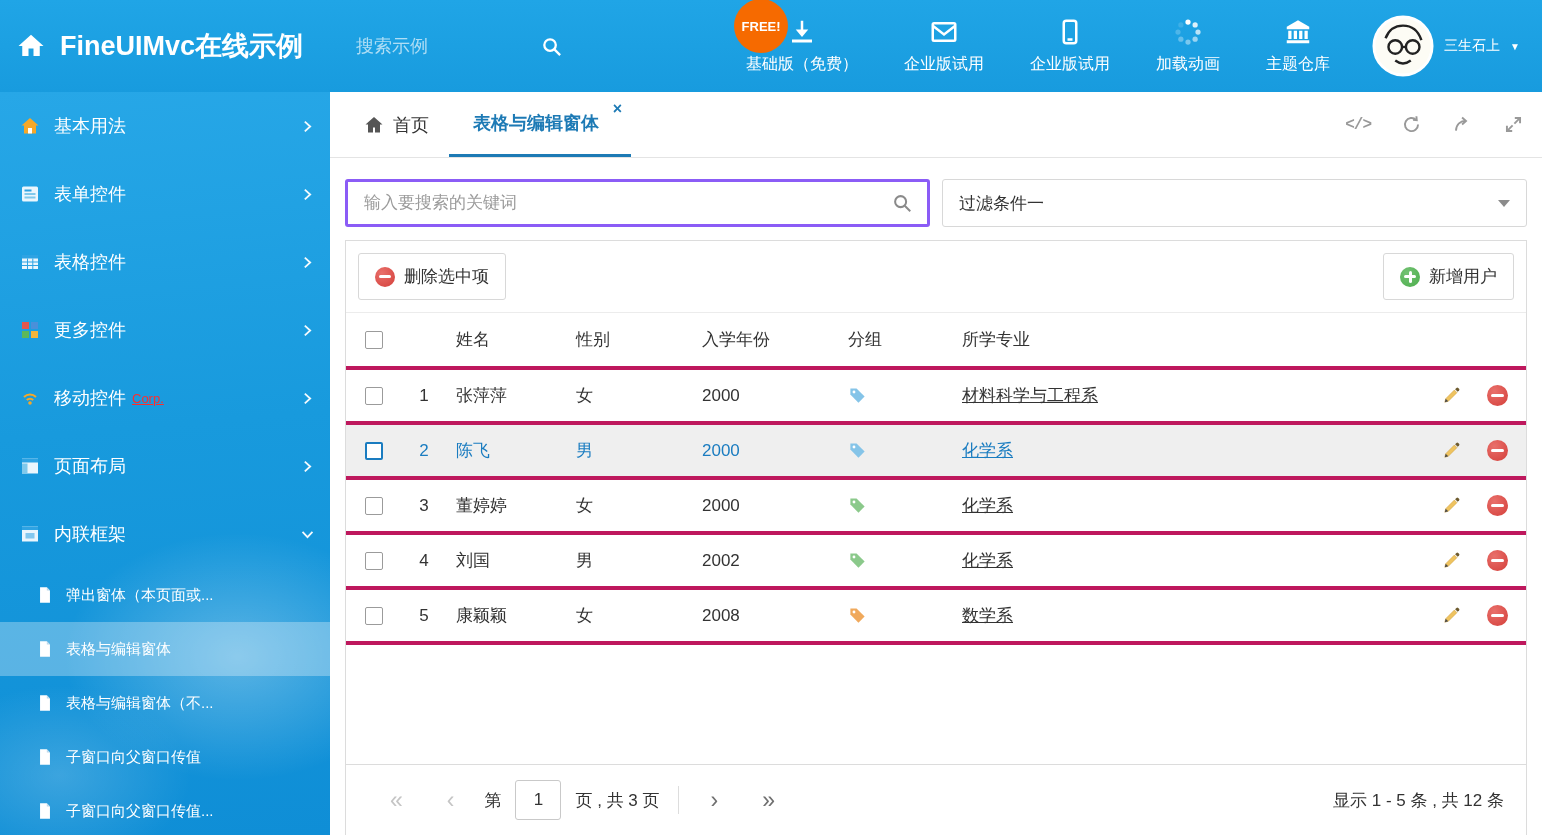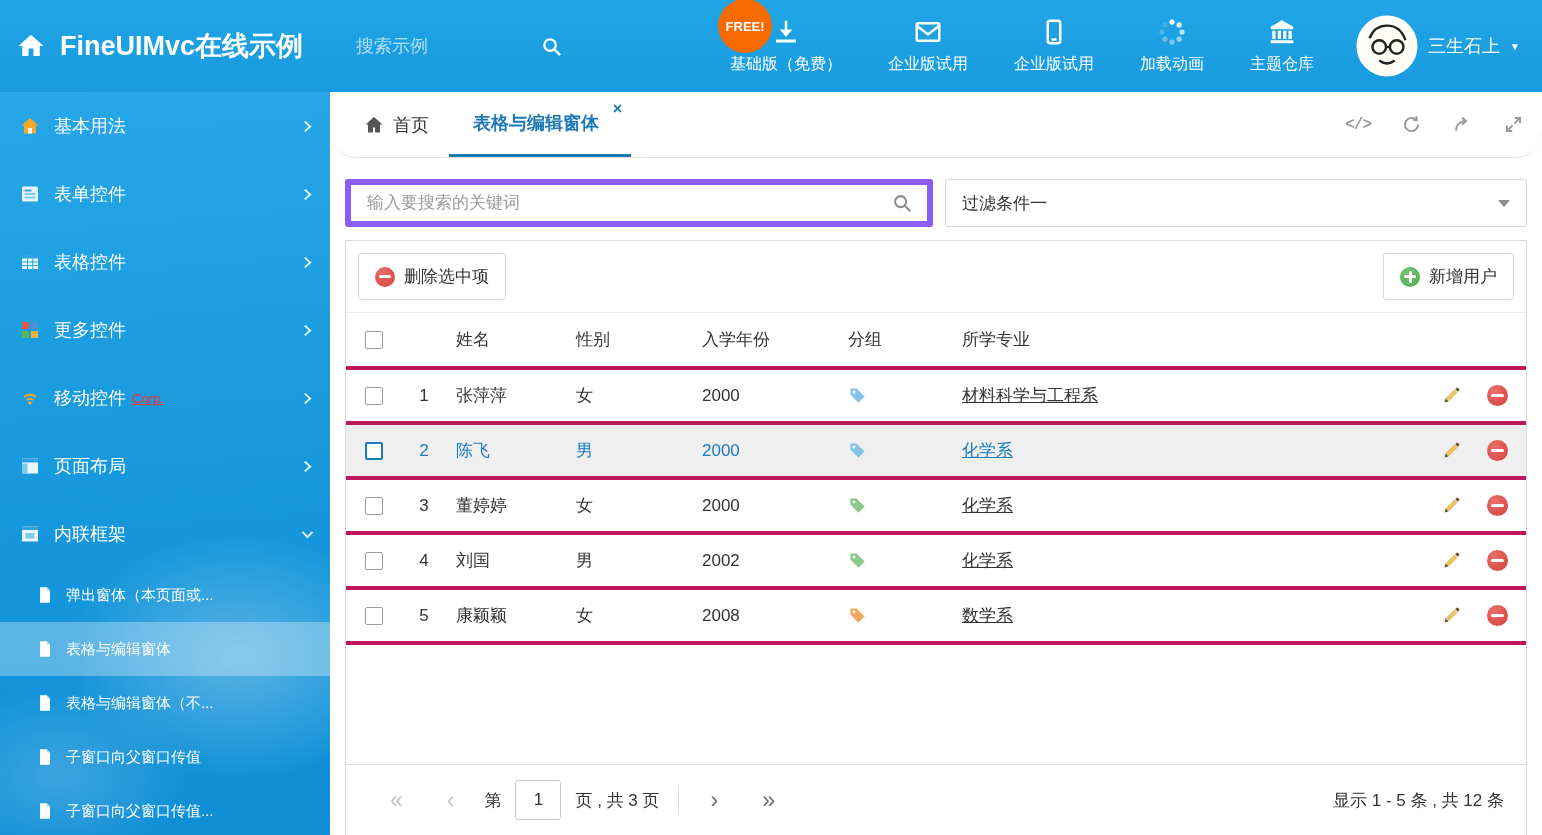--- a/index.html
+++ b/index.html
@@ -25,21 +25,21 @@
   }
   .hdr-search input::placeholder { color:rgba(255,255,255,.65); }
   .hdr-nav { display:flex; align-items:center; gap:46px; margin-left:auto; }
   .hnav-item { display:flex; flex-direction:column; align-items:center; gap:7px; font-size:16px; position:relative; cursor:pointer; white-space:nowrap; }
   .free-badge {
     position:absolute; top:-18px; left:-52px; width:54px; height:54px; border-radius:50%;
     background:#f66a00; color:#fff; display:flex; align-items:center; justify-content:center;
     font-size:13px; font-weight:bold;margin-left:40px;
   }
   .hdr-user { display:flex; align-items:center; gap:10px; margin-left:42px; padding-right:22px; cursor:pointer; white-space:nowrap; }
-  .uname { font-size:18px;text-align:right; }
+  .uname { font-size:14px;text-align:right; }
   .ucaret { font-size:10px; }
 
   
   .sidebar {
     position:absolute; top:92px; left:0; width:330px; bottom:0; color:#fff; overflow:hidden;
     background:
       radial-gradient(ellipse 280px 200px at 72% 76%, rgba(255,255,255,.30), transparent 62%),
       radial-gradient(ellipse 220px 150px at 18% 92%, rgba(255,255,255,.18), transparent 60%),
       linear-gradient(175deg,#27a7e7 0%,#189add 45%,#0f8ed6 100%);
     text-align: right;
@@ -49,30 +49,30 @@
   .sbadge { color:#ff2d2d; font-size:13px; margin-left:6px;text-decoration:underline; }
   .schev { margin-left:auto; opacity:.95; }
   .schev.down svg { transform:rotate(90deg); }
   .sub-item { height:54px; display:flex; align-items:center; padding-left:36px; font-size:15px; cursor:pointer; white-space:nowrap; }
   .sub-item .sic { margin-right:12px; }
   .sub-item.active { background:rgba(255,255,255,.30); }
 
   
   .main { position:absolute; top:92px; left:330px; right:0; bottom:0; background:#fff; display:flex; flex-direction:column; overflow:hidden; }
 
-  .tabbar { height:66px; flex:none; border-bottom:1px solid #e4e4e4; display:flex; align-items:stretch; padding-left:14px; position:relative;border-radius:27px; }
+  .tabbar { height:66px; flex:none; border-bottom:1px solid #e4e4e4; display:flex; align-items:stretch; padding-left:14px; position:relative; }
   .tab { display:flex; align-items:center; gap:9px; padding:0 20px; font-size:18px; color:#333; cursor:pointer; }
   .tab.active { color:#1d7ab5; font-weight:bold; border-bottom:3px solid #1d7ab5; position:relative; padding:0 32px 0 24px; }
   .tab-close { position:absolute; top:9px; right:9px; font-size:16px; font-weight:bold; color:#1d7ab5; line-height:1; cursor:pointer; }
   .tab-tools { position:absolute; right:18px; top:0; height:100%; display:flex; align-items:center; gap:30px; color:#999; }
   .tool { cursor:pointer; display:flex; align-items:center; }
   .tool.code { font-family:"Liberation Mono","DejaVu Sans Mono",monospace; font-size:16px; font-weight:bold; letter-spacing:-1px; }
 
   .filter-row { display:flex; gap:12px; padding:21px 15px 13px; flex:none; }
-  .search-box { flex:1; height:48px; border:6px solid #8b5cf6; border-radius:3px; display:flex; align-items:center; padding:0 14px; background:#fff; }
+  .search-box { flex:1; height:48px; border:3px solid #8b5cf6; border-radius:3px; display:flex; align-items:center; padding:0 14px; background:#fff; }
   .search-box input { flex:1; border:none; outline:none; font-size:17px; color:#333; font-family:inherit; background:transparent; }
   .search-box input::placeholder { color:#9b9b9b; }
   .sb-ic { cursor:pointer; }
   .dropdown { flex:1; height:48px; border:1px solid #d8d8d8; border-radius:3px; display:flex; align-items:center; padding:0 16px; font-size:17px; color:#333; cursor:pointer; background:#fff; }
   .dd-caret { margin-left:auto; width:0; height:0; border-left:6px solid transparent; border-right:6px solid transparent; border-top:7px solid #8b8b8b; }
 
   .panel { flex:1; margin:0 15px; border:1px solid #dcdcdc; border-bottom:none; display:flex; flex-direction:column; min-height:0;justify-content:flex-end; }
   .ptoolbar { display:flex; justify-content:space-between; align-items:center; padding:12px; border-bottom:1px solid #ececec; flex:none; }
   .btn { display:inline-flex; align-items:center; gap:9px; height:47px; padding:0 16px; background:#fff; border:1px solid #d8d8d8; border-radius:3px; font-size:17px; color:#333; cursor:pointer; font-family:inherit; }
 

